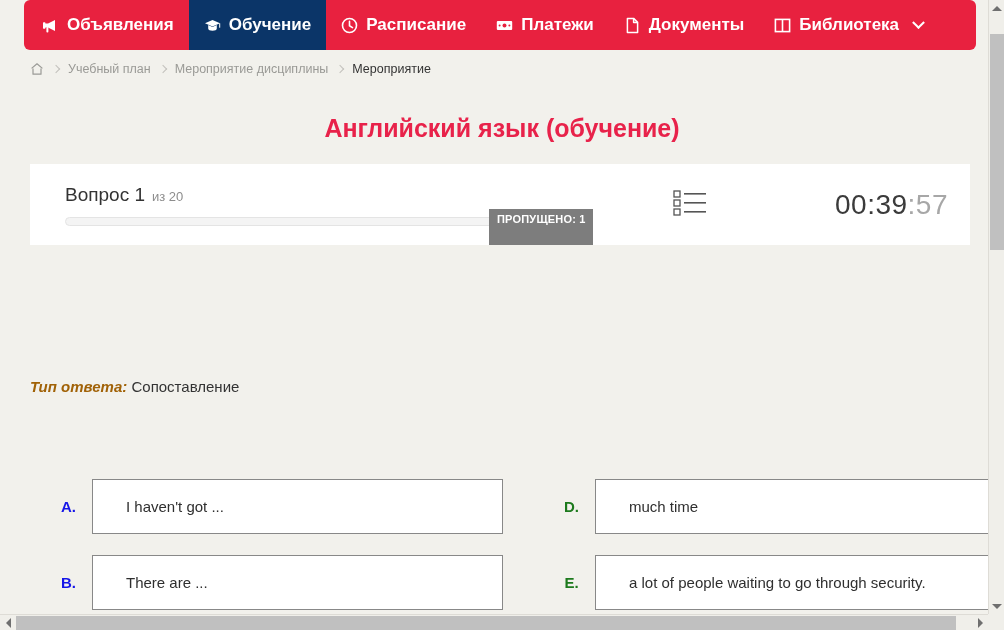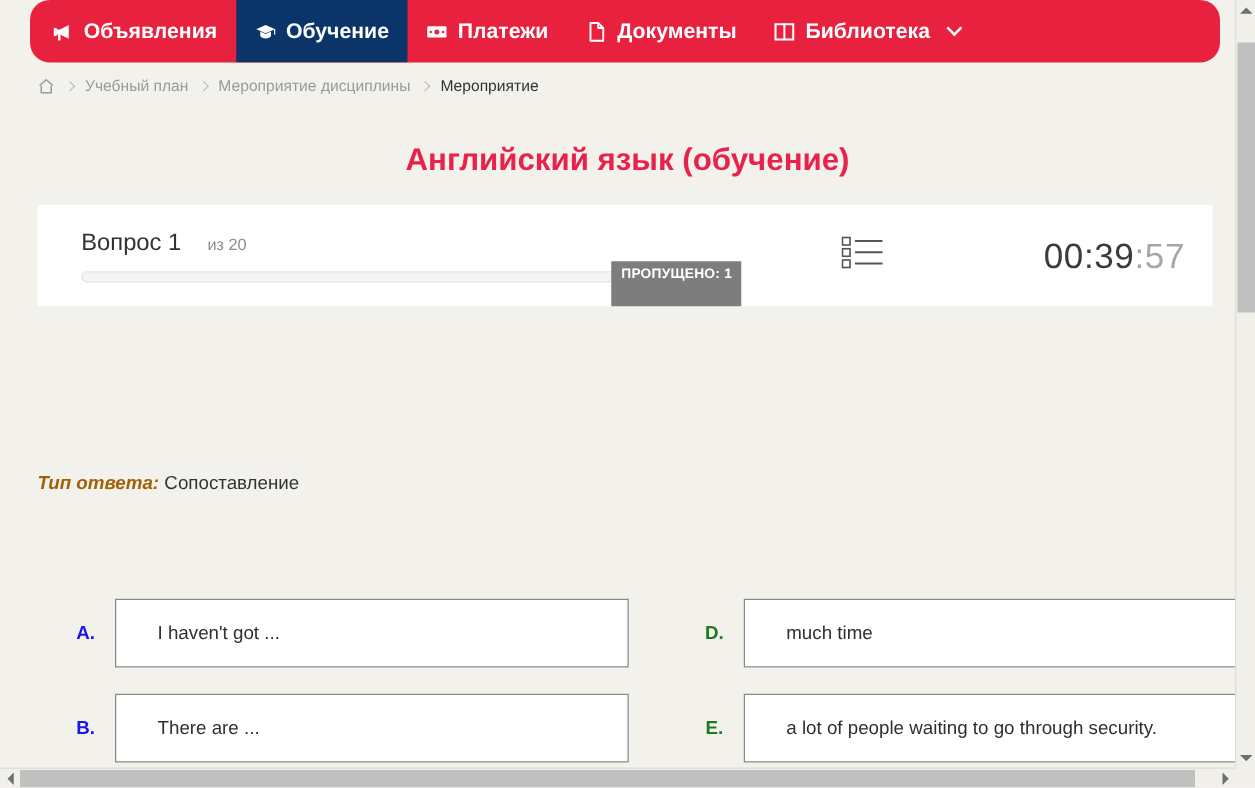--- a/index.html
+++ b/index.html
@@ -27,21 +27,21 @@
   }
 
   
   .navbar {
     position: absolute;
     left: 24px;
     top: 0;
     width: 952px;
     height: 50px;
     background: #e8213f;
-    border-radius: 16px;
+    border-radius: 6px;
     display: flex;
     align-items: stretch;
     overflow: hidden;
   }
 
   .nav-item {
     display: flex;
     align-items: center;
     gap: 8px;
     padding: 0 15px;
@@ -120,21 +120,21 @@
     align-items: center;
   }
   .qcard-left {
     width: 590px;
     padding-left: 35px;
     position: relative;
   }
   .qtitle-row {
     display: flex;
     align-items: baseline;
-    gap: 21px;
+    gap: 7px;
   }
   .qtitle {
     font-size: 19px;
     color: #333333;
   }
   .qtitle-of {
     font-size: 13px;
     color: #8d8d8d;
   }
   .skipped-badge {
@@ -350,20 +350,29 @@
       <span class="nav-icon">
         <svg width="17" height="17" viewBox="0 0 17 17" fill="none">
           <path d="M8.5 3L16 6.3 8.5 9.6 1 6.3z" fill="#fff"></path>
           <path d="M4.2 8.1v3.3c0 1.3 1.9 2.3 4.3 2.3s4.3-1 4.3-2.3V8.1L8.5 10.1z" fill="#fff"></path>
           <rect x="15.2" y="6.3" width="1" height="4.4" fill="#fff"></rect>
         </svg>
       </span>
       <span>Обучение</span>
     </div>
 
+    <div class="nav-item">
+      <span class="nav-icon">
+        <svg width="17" height="17" viewBox="0 0 17 17" fill="none">
+          <circle cx="8.5" cy="8.5" r="7" stroke="#fff" stroke-width="1.6"></circle>
+          <path d="M8.5 4.4v4.4l3 1.8" stroke="#fff" stroke-width="1.6" stroke-linecap="round"></path>
+        </svg>
+      </span>
+      <span>Расписание</span>
+    </div>
 
     <div class="nav-item">
       <span class="nav-icon">
         <svg width="17" height="17" viewBox="0 0 17 17" fill="none">
           <rect x="0.8" y="4" width="15.4" height="9" rx="1" fill="#fff"></rect>
           <circle cx="8.5" cy="8.5" r="2" fill="#e8213f"></circle>
           <circle cx="3.6" cy="8.5" r="1" fill="#e8213f"></circle>
           <circle cx="13.4" cy="8.5" r="1" fill="#e8213f"></circle>
         </svg>
       </span>

